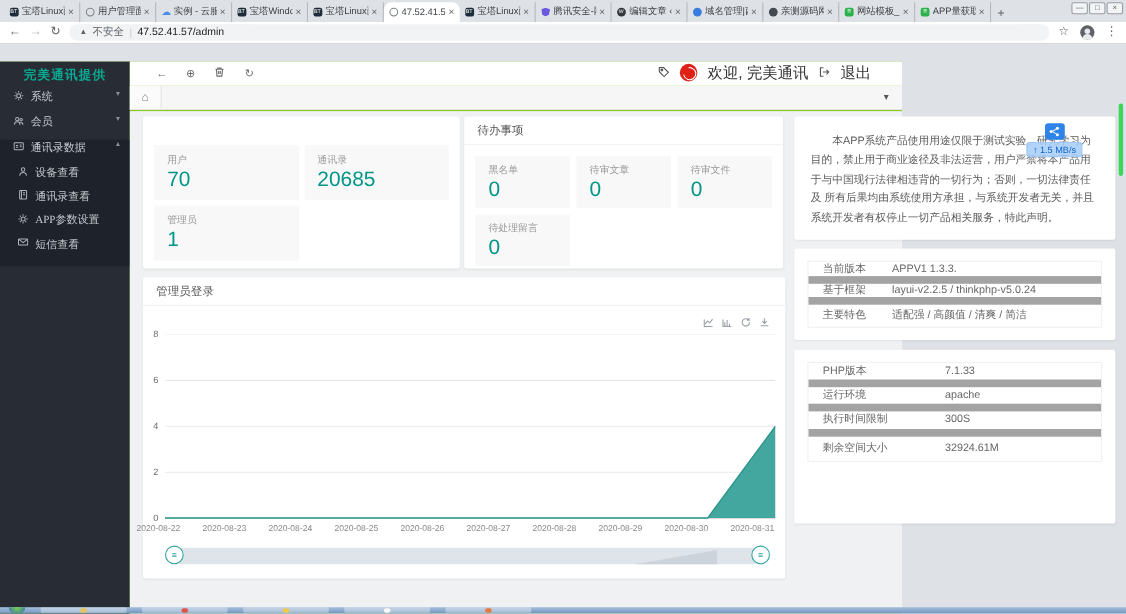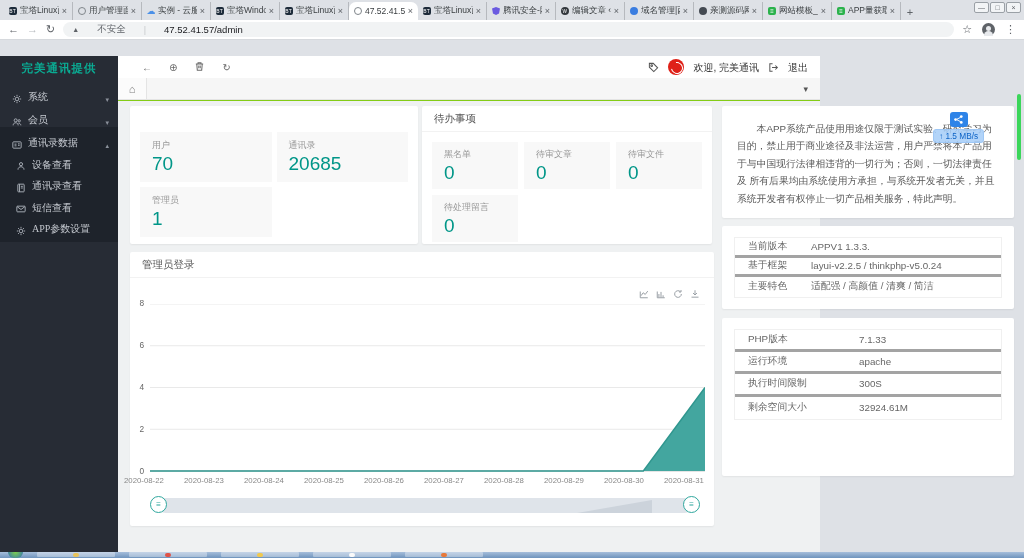--- a/index.html
+++ b/index.html
@@ -22,46 +22,46 @@
   .fav-shield { background:#6a5ae0; clip-path:polygon(50% 0,100% 18%,88% 80%,50% 100%,12% 80%,0 18%); border-radius:0; }
   .fav-wp { background:#32373c; border-radius:50%; } .fav-wp::after{ content:"W"; transform:scale(.85); }
   .fav-green { background:#2bb24c; } .fav-green::after{ content:"≡"; font-size:6px; }
   .newtab { width:18px; height:16px; display:flex; align-items:center; justify-content:center; font-size:11px; color:#5f6368; }
   .win-controls { position:absolute; right:3px; top:2px; display:flex; gap:1px; }
   .win-btn { width:15px; height:11px; border:1px solid #9aa0a6; background:#f2f4f6; color:#5f6368; font-size:7px; line-height:9px; text-align:center; border-radius:2px; }
 
   .toolbar { position:absolute; left:0; top:20px; width:1024px; height:20px; background:#fff; border-bottom:1px solid #d6d9dd; display:flex; align-items:center; padding:0 8px; gap:8px; }
   .nav-ic { color:#5f6368; font-size:11px; line-height:1; }
   .nav-ic.dim { color:#b6b9be; }
-  .urlbar { flex:1; height:15px; background:#f1f3f4; border-radius:8px; display:flex; align-items:center; padding:0 9px; gap:18px; font-size:9.5px; color:#202124; }
+  .urlbar { flex:1; height:15px; background:#f1f3f4; border-radius:8px; display:flex; align-items:center; padding:0 9px; gap:5px; font-size:9.5px; color:#202124; }
   .urlbar .warn { color:#5f6368; font-size:7px; }
   .urlbar .sec { color:#5f6368; }
   .urlbar .sep { color:#c6c9cd; font-size:9px; }
   .tb-right { display:flex; align-items:center; gap:10px; }
   .tb-avatar { width:13px; height:13px; border-radius:50%; background:#5f6368; position:relative; }
   .tb-avatar::before { content:""; position:absolute; left:4px; top:2.5px; width:5px; height:5px; border-radius:50%; background:#e8eaed; }
   .tb-avatar::after { content:""; position:absolute; left:2px; top:8px; width:9px; height:5px; border-radius:5px 5px 0 0; background:#e8eaed; }
 
   
   .page { position:absolute; left:0; top:56px; width:820px; height:512px; background:#84cc16; }
 
   .sidebar { position:absolute; left:0; top:0; width:118px; height:512px; background:#272c35; }
   .logo { height:25px; display:flex; align-items:center; justify-content:center; color:#0aab93; font-size:11.5px; font-weight:bold; letter-spacing:1px; }
-  .menu-item { position:relative; height:23px; display:flex; align-items:flex-end; gap:6px; padding-left:11px; font-size:10px; color:#c8ccd3; }
+  .menu-item { position:relative; height:23px; display:flex; align-items:flex-start; gap:6px; padding-left:11px; font-size:10px; color:#c8ccd3; }
   .menu-item .chev { position:absolute; right:9px; font-size:7px; color:#8b919b; }
   .menu-item.open { background:#1e232b; }
   .submenu { background:#1e232b; padding-bottom:6px; }
   .submenu .menu-item { height:21.5px; padding-left:15px; color:#c2c6cd;font-family:Liberation Serif, serif; }
   .mi-icon { width:11px; height:11px; flex:none; display:flex; align-items:center; justify-content:center; }
   .mi-icon svg { width:10px; height:10px; stroke:#aeb3bc; stroke-width:1.1; fill:none; }
 
   .admin-header { position:absolute; left:118px; top:0; right:0; height:22px; background:#fff; display:flex; align-items:center; }
   .ah-left { display:flex; align-items:center; gap:17px; padding-left:24px; color:#6b6b6b; font-size:10px; }
   .ah-left svg { width:11px; height:11px; stroke:#6b6b6b; stroke-width:1.1; fill:none; }
-  .ah-right { margin-left:auto; display:flex; align-items:flex-end; gap:9px; padding-right:12px; font-size:10px; color:#333; }
+  .ah-right { margin-left:auto; display:flex; align-items:flex-start; gap:9px; padding-right:28px; font-size:14px; color:#333; }
   .ah-right svg { width:11px; height:11px; stroke:#555; stroke-width:1.1; fill:none; }
   .red-avatar { width:16px; height:16px; border-radius:50%; background:#df2118; position:relative; overflow:hidden; }
   .red-avatar::after { content:""; position:absolute; left:3px; top:3px; width:10px; height:10px; border:1.6px solid #fff; border-radius:50%; border-left-color:transparent; transform:rotate(35deg); }
 
   .tabbar { position:absolute; left:118px; top:22px; right:0; height:22px; background:#f6f6f6; border-bottom:1px solid #e4e4e4; display:flex; align-items:center; }
   .home-tab { width:29px; height:100%; display:flex; align-items:center; justify-content:center; background:#fbfbfb; border-right:1px solid #e4e4e4; color:#828282; font-size:11px; }
   .tabbar-chev { margin-left:auto; padding-right:12px; color:#555; font-size:9px; }
 
   .content { position:absolute; left:118px; top:45px; right:0; bottom:0; background:#eff1f2; }
 
@@ -76,21 +76,21 @@
 
   .todo-card { left:304px; top:5px; width:290px; height:138px; }
   .todo-grid { display:grid; grid-template-columns:1fr 1fr 1fr; gap:6px; padding:10px; }
   .todo-box { background:#f8f8f8; height:47px; padding:6px 12px; }
 
   .notice-card { left:604px; top:5px; width:292px; height:112px; }
   .notice-text { padding:14px 15px 0; font-size:9.8px; color:#595959; line-height:1.78; text-indent:2em; }
 
   .tbl-card { left:604px; width:292px; }
   .tbl { margin:11px 12px; border:1px solid #f0f0f0; }
-  .tbl-row { display:flex; align-items:center; border-bottom:3px solid #a3a3a3; font-size:9.8px; color:#666; }
+  .tbl-row { display:flex; align-items:center; border-bottom:7px solid #a3a3a3; font-size:9.8px; color:#666; }
   .tbl-row:last-child { border-bottom:none; }
   .tbl-label { padding-left:13px; flex:none; }
   .v-tbl .tbl-row { height:19.6px; } .v-tbl .tbl-label { width:76px; }
   .s-tbl .tbl-row { height:22.2px; } .s-tbl .tbl-label { width:124px; }
 
   .version-card { top:125px; height:83px; }
   .system-card { top:217px; height:158px; }
 
   .chart-card { left:12px; top:151px; width:584px; height:274px; }
   .toolbox { position:absolute; right:14px; top:33px; display:flex; gap:7px; }
@@ -264,34 +264,34 @@
               <svg viewBox="0 0 12 12">
                 <rect x="2.2" y="1.4" width="7.6" height="9.2" rx="0.8"></rect>
                 <path d="M4.2 1.4v9.2M5.8 4h2.4M5.8 6h2.4"></path>
               </svg>
             </span>
           <span>通讯录查看</span>
         </div>
         <div class="menu-item">
           <span class="mi-icon">
               <svg viewBox="0 0 12 12">
+                <circle cx="6" cy="6" r="2.2"></circle>
+                <path d="M6 1v1.6M6 9.4V11M1 6h1.6M9.4 6H11M2.5 2.5l1.1 1.1M8.4 8.4l1.1 1.1M9.5 2.5 8.4 3.6M3.6 8.4 2.5 9.5"></path>
+              </svg>
+            </span>
+          <span>APP参数设置</span>
+        </div>
+        <div class="menu-item">
+          <span class="mi-icon">
+              <svg viewBox="0 0 12 12">
                 <rect x="1" y="2.6" width="10" height="6.8" rx="0.8"></rect>
                 <path d="M1.4 3.2 6 6.6l4.6-3.4"></path>
               </svg>
             </span>
           <span>短信查看</span>
-        </div>
-        <div class="menu-item">
-          <span class="mi-icon">
-              <svg viewBox="0 0 12 12">
-                <circle cx="6" cy="6" r="2.2"></circle>
-                <path d="M6 1v1.6M6 9.4V11M1 6h1.6M9.4 6H11M2.5 2.5l1.1 1.1M8.4 8.4l1.1 1.1M9.5 2.5 8.4 3.6M3.6 8.4 2.5 9.5"></path>
-              </svg>
-            </span>
-          <span>APP参数设置</span>
         </div>
       </div>
     </div>
 
     <div class="admin-header">
       <div class="ah-left">
         <span>←</span>
         <span>⊕</span>
         <span><svg viewBox="0 0 12 12">
               <path d="M2 3.2h8M4.4 3.2V2h3.2v1.2M3 3.2l.6 6.8h4.8l.6-6.8M5.2 5v3M6.8 5v3"></path>

